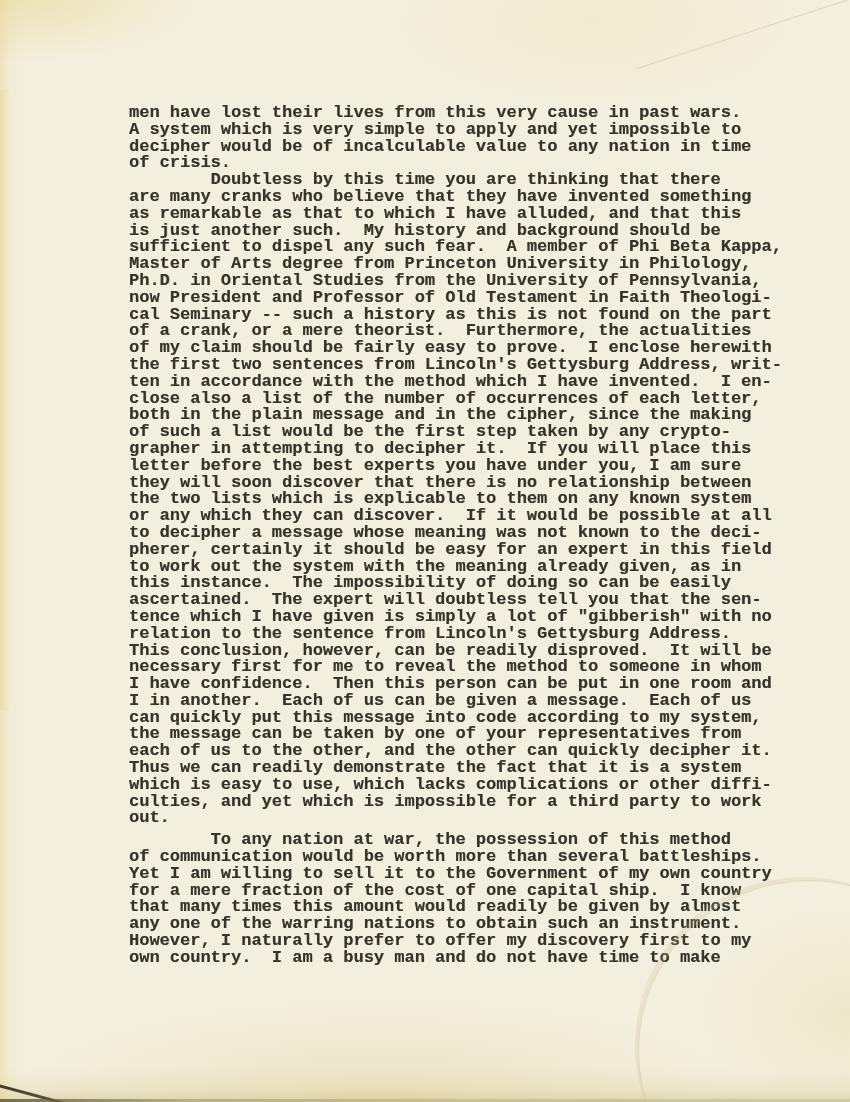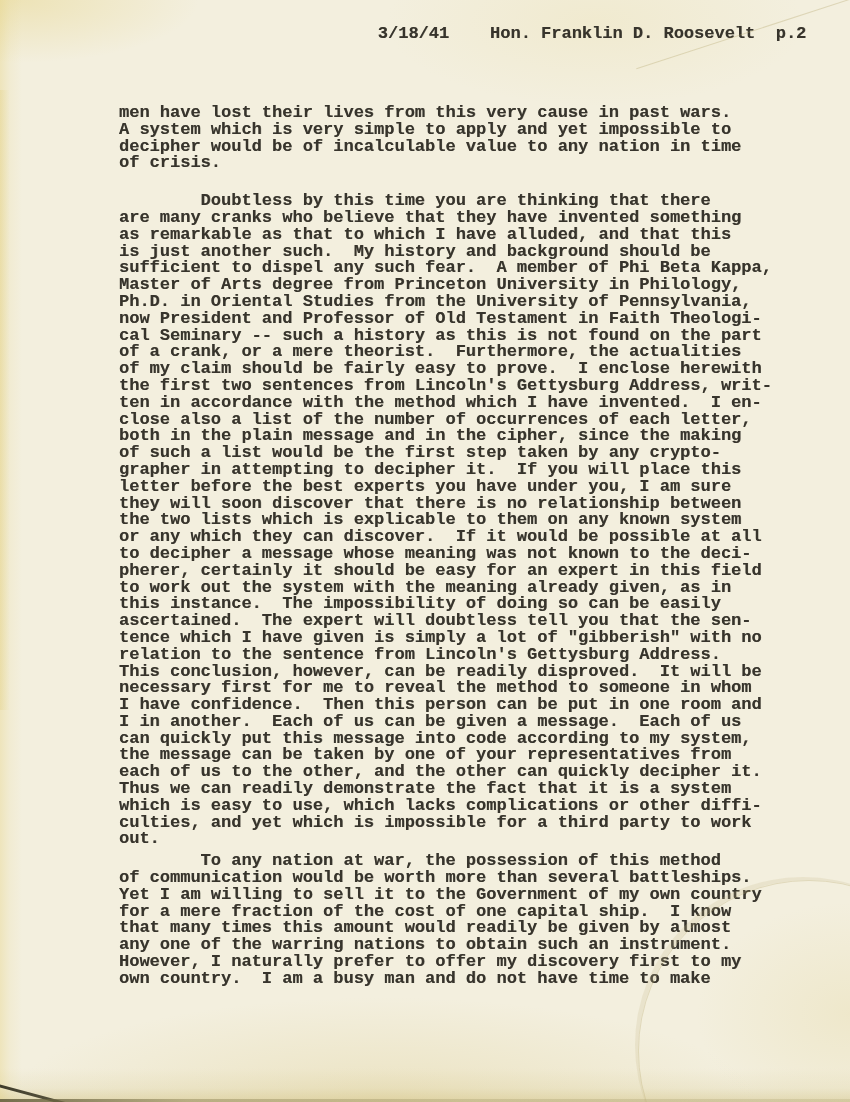--- a/index.html
+++ b/index.html
@@ -32,24 +32,24 @@
     text-shadow: 0.3px 0.3px 0.6px rgba(55,52,44,0.55);
   }
   .header-row {
     position: absolute;
     top: 9px;
     left: 337px;
   }
   .letter-body {
     position: absolute;
     top: 105px;
-    left: 119px;
+    left: 129px;
   }
   .para { margin: 0; }
-  .para-2 { margin-top: 21px; }
+  .para-2 { }
   .para-3 { margin-top: 5px; }
 
   
   .bottom-edge {
     position: absolute;
     left: 0; right: 0; bottom: 0;
     height: 3px;
     background: linear-gradient(90deg,
       rgba(96,90,58,0.85) 0%, rgba(150,140,95,0.55) 22%,
       rgba(178,168,122,0.45) 55%, rgba(190,180,134,0.40) 100%);
@@ -83,23 +83,20 @@
     left: 0; top: 90px;
     width: 10px; height: 620px;
     background: linear-gradient(90deg, rgba(222,198,100,0.22), rgba(222,198,100,0));
   }
 </style>
 </head>
 <body>
 
 <div class="paper">
 
-  <div class="header-row typewritten">
-    <span>3/18/41    Hon. Franklin D. Roosevelt  p.2</span>
-  </div>
 
   <div class="letter-body">
     <div class="typewritten para para-1">men have lost their lives from this very cause in past wars.
 A system which is very simple to apply and yet impossible to
 decipher would be of incalculable value to any nation in time
 of crisis.</div>
     <div class="typewritten para para-2">        Doubtless by this time you are thinking that there
 are many cranks who believe that they have invented something
 as remarkable as that to which I have alluded, and that this
 is just another such.  My history and background should be

